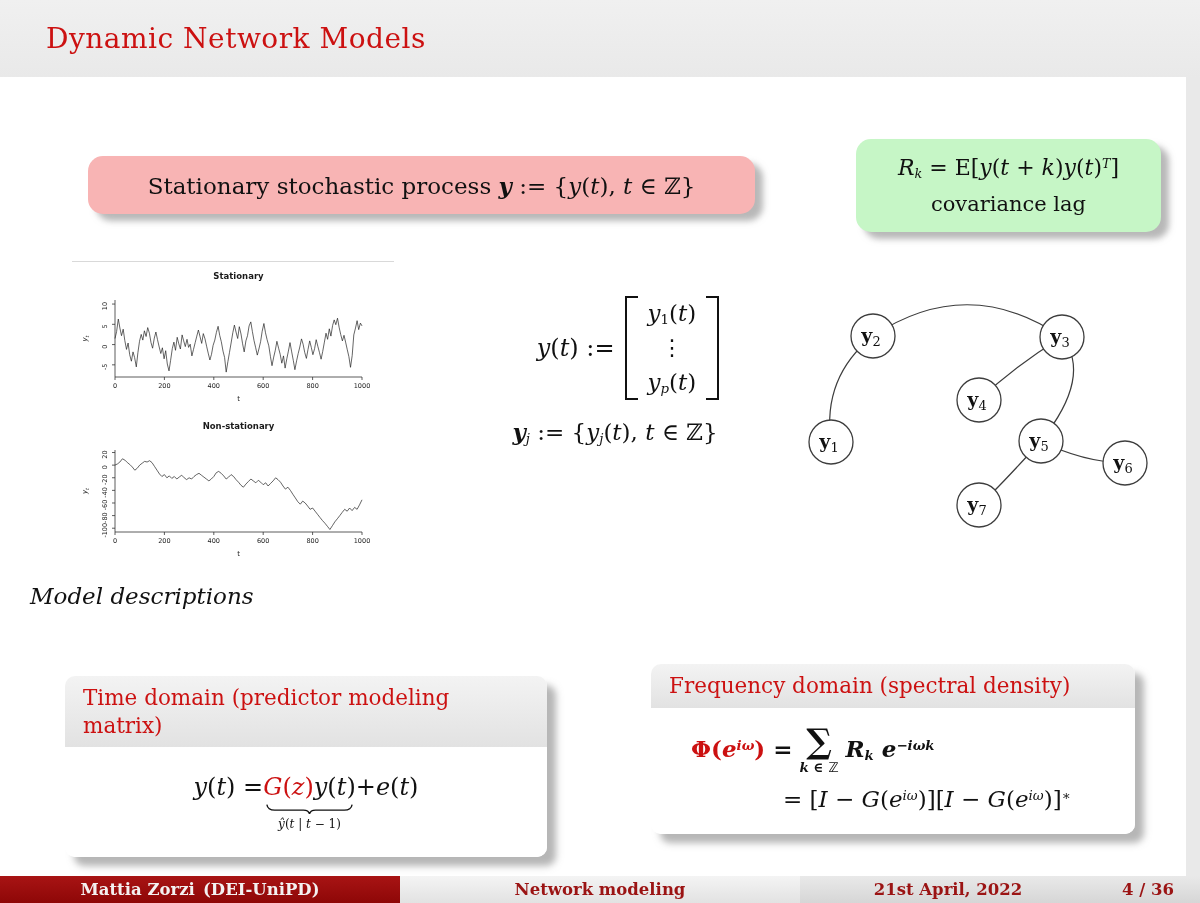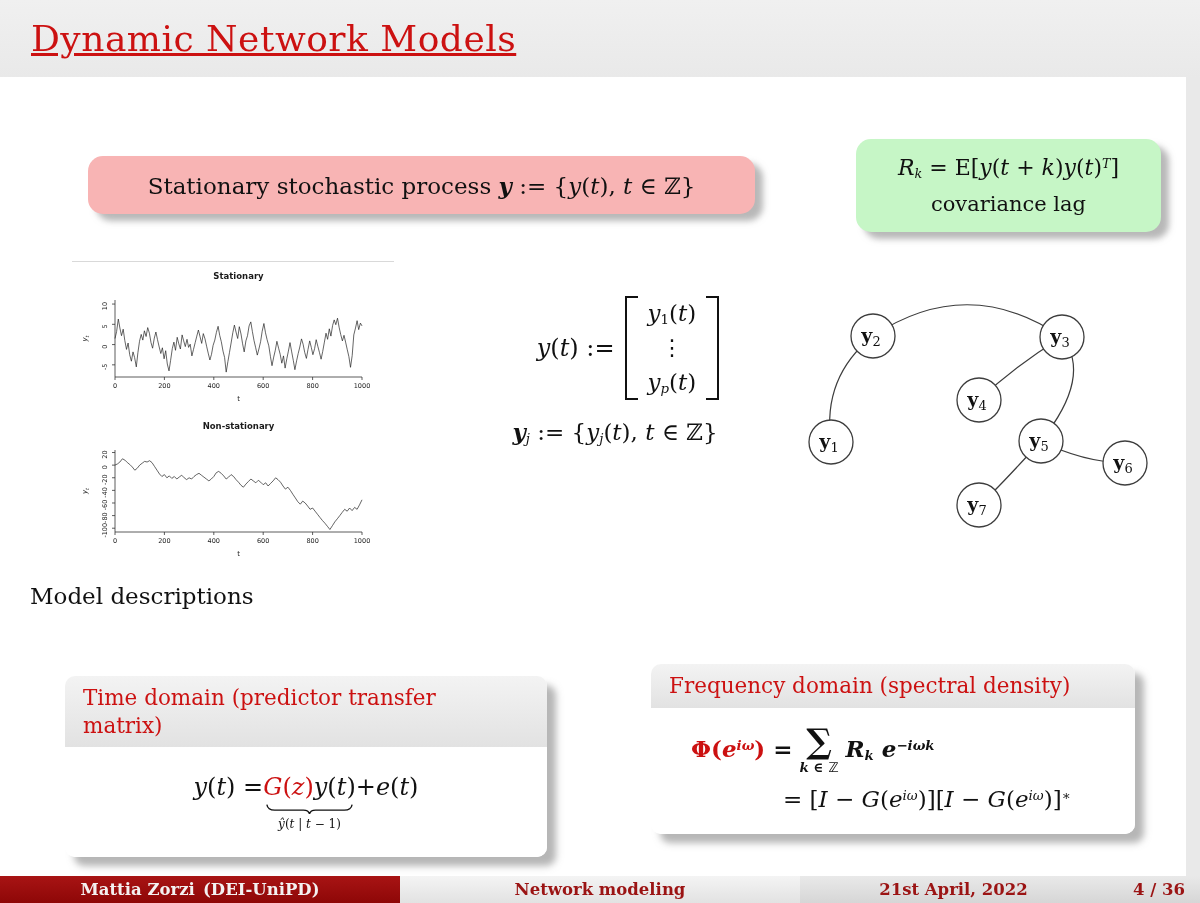--- a/index.html
+++ b/index.html
@@ -11,21 +11,21 @@
   .slide{
     position:relative;width:1200px;height:903px;overflow:hidden;
     background:#ffffff;font-family:"DejaVu Serif","DejaVu Sans",serif;color:#111;
   }
   
   .hdr{
     position:absolute;left:0;top:0;width:1200px;height:77px;
     background:linear-gradient(180deg,#f0f0f0,#e9e9e9);
     display:flex;align-items:center;
   }
-  .hdr-title{font-size:36px;color:var(--red);margin-left:31px;letter-spacing:.5px;text-decoration:underline;}
+  .hdr-title{font-size:28px;color:var(--red);margin-left:46px;letter-spacing:.5px;}
   .gutter{position:absolute;right:0;top:77px;width:14px;height:799px;background:#e9e9e9;}
   
   .pinkbox{
     position:absolute;left:88px;top:156px;width:667px;height:58px;
     background:#f8b4b4;border-radius:15px;
     box-shadow:8px 7px 6px rgba(125,125,125,.55);
     display:flex;align-items:center;justify-content:center;font-size:23px;
   }
   .greenbox{
     position:absolute;left:856px;top:139px;width:305px;height:93px;
@@ -51,21 +51,21 @@
   .vec-row{display:flex;justify-content:center;align-items:center;font-size:24px;}
   .vec-col{display:inline-flex;flex-direction:column;align-items:center;gap:10px;font-size:23px;padding:4px 10px;}
   .vec-dots{font-size:22px;font-style:normal;line-height:1;}
   .bracket{width:11px;align-self:stretch;border:2.2px solid #111;}
   .bracket-l{border-right:none;margin-left:10px;}
   .bracket-r{border-left:none;}
   .yj-line{font-size:23px;margin-top:18px;margin-right:26px;}
   
   .graph{position:absolute;left:805px;top:290px;}
   
-  .model-desc{position:absolute;left:30px;top:583px;font-size:23px;color:#111;}
+  .model-desc{position:absolute;left:30px;top:583px;font-size:23px;color:#111;font-style:italic;}
   
   .block{position:absolute;border-radius:10px;box-shadow:9px 9px 7px rgba(110,110,110,.5);background:#fff;}
   .block-time{left:65px;top:676px;width:482px;}
   .block-freq{left:651px;top:664px;width:484px;}
   .block-hd{
     background:linear-gradient(180deg,#f3f3f3,#e2e2e2);
     border-radius:10px 10px 0 0;color:var(--red);font-size:21.5px;line-height:1.28;
     padding:8px 18px;
   }
   .block-hd .wrapcap{display:inline-block;max-width:372px;}
@@ -83,21 +83,21 @@
   .sum{display:inline-flex;flex-direction:column;align-items:center;line-height:1;}
   .sum-sigma{font-size:34px;font-style:normal;}
   .sum-below{font-size:13.5px;margin-top:3px;}
   .freq-line2{margin-left:132px;margin-top:12px;font-size:23px;}
   
   .footer{position:absolute;left:0;bottom:0;width:1200px;height:27px;display:flex;font-size:16.5px;font-weight:bold;}
   .f-author{width:400px;background:linear-gradient(180deg,#a81414,#8e0707);color:#f4f1f1;display:flex;align-items:center;justify-content:center;}
   .f-title{width:400px;background:linear-gradient(180deg,#f4f4f4,#e2e2e2);color:var(--footer-red);display:flex;align-items:center;justify-content:center;}
   .f-right{width:400px;background:linear-gradient(180deg,#e9e9e9,#d6d6d6);color:var(--footer-red);display:flex;align-items:center;}
   .f-date{flex:1;text-align:center;}
-  .f-page{width:78px;text-align:right;padding-right:15px;}
+  .f-page{width:78px;text-align:right;padding-right:26px;}
 </style>
 </head>
 <body>
 
 <div class="slide">
 
   <div class="hdr">
     <div class="hdr-title">Dynamic Network Models</div>
   </div>
   <div class="gutter"></div>
@@ -209,21 +209,21 @@
       <circle cx="320" cy="173" r="22" fill="#ffffff" stroke="#3d3d3d" stroke-width="1.3"></circle>
       <text x="318" y="179" text-anchor="middle" font-size="19" font-weight="bold" font-family="&quot;DejaVu Serif&quot;, serif" fill="#111">y<tspan font-size="13" dy="4" font-weight="normal">6</tspan></text>
       <circle cx="174" cy="215" r="22" fill="#ffffff" stroke="#3d3d3d" stroke-width="1.3"></circle>
       <text x="172" y="221" text-anchor="middle" font-size="19" font-weight="bold" font-family="&quot;DejaVu Serif&quot;, serif" fill="#111">y<tspan font-size="13" dy="4" font-weight="normal">7</tspan></text>
     </svg>
 
   <div class="model-desc">Model descriptions</div>
 
   <div class="block block-time">
     <div class="block-hd">
-      <span class="wrapcap">Time domain (predictor transfer matrix)</span>
+      <span class="wrapcap">Time domain (predictor modeling matrix)</span>
     </div>
     <div class="block-bd">
       <div class="time-eq">
         <span><span class="m-it">y</span><span class="m-rm">(</span><span class="m-it">t</span><span class="m-rm">) = </span></span>
           <span class="braced">
           <span class="braced-row"><span><span class="m-it m-red">G</span><span class="m-rm m-red">(</span><span class="m-it m-red">z</span><span class="m-rm m-red">)</span></span><span><span class="m-it">y</span><span class="m-rm">(</span><span class="m-it">t</span><span class="m-rm">)</span></span></span>
           <svg class="ub-svg" viewBox="0 0 100 14" preserveAspectRatio="none">
               <path d="M1,2 Q2,9 10,9 L43,9 Q49,9 50,14 Q51,9 57,9 L90,9 Q98,9 99,2" fill="none" stroke="#111" stroke-width="1.5"></path>
             </svg>
           <span class="brace-label"><span class="m-it">ŷ</span><span class="m-rm">(</span><span class="m-it">t</span><span class="m-rm"> | </span><span class="m-it">t</span><span class="m-rm"> − 1)</span></span>

